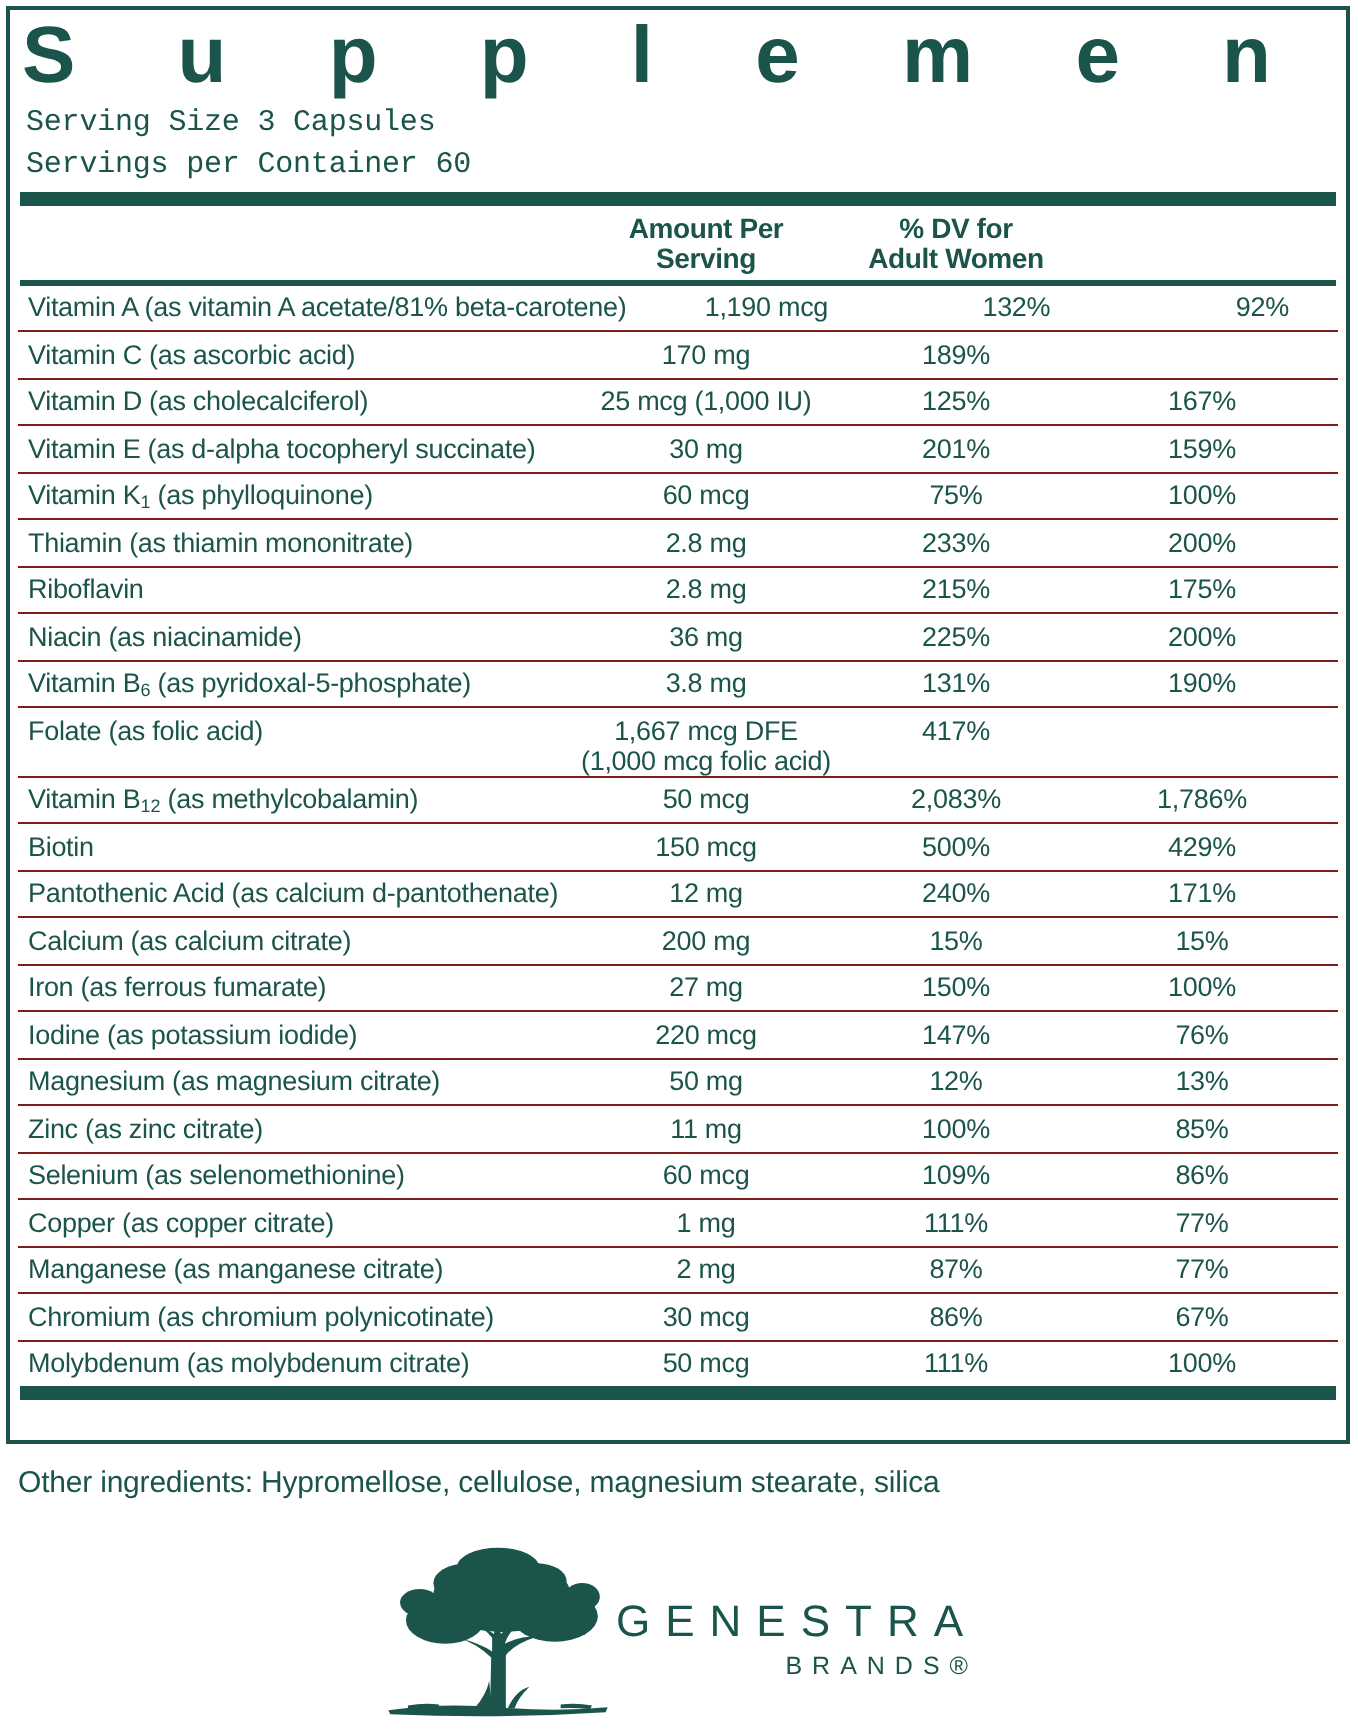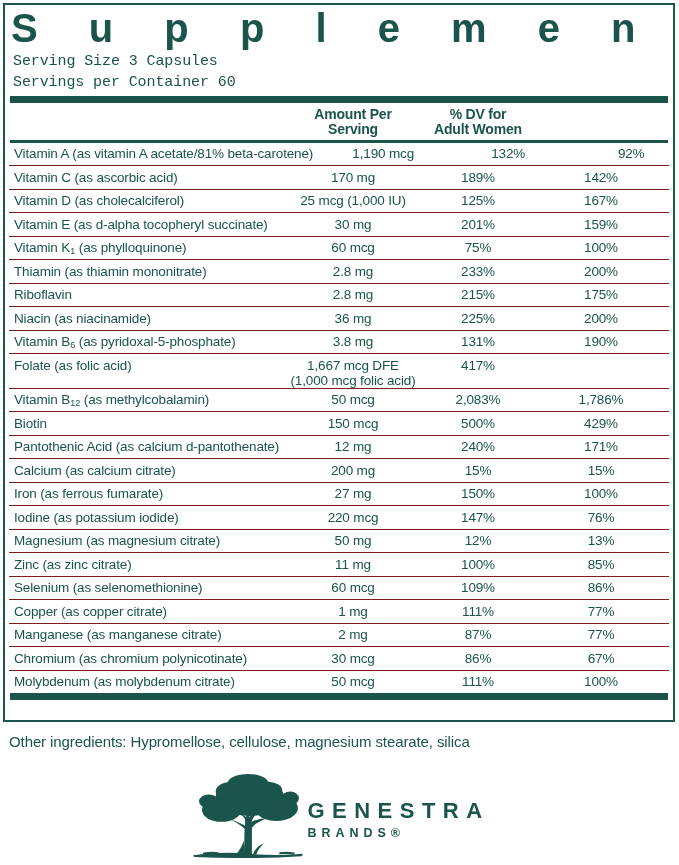--- a/index.html
+++ b/index.html
@@ -41,21 +41,21 @@
   .row + .row{border-top:1px solid #7f1d1d;}
   .cell{padding-top:3.5px;font-size:13.5px;line-height:15px;letter-spacing:-0.15px;}
   .cell.name{padding-left:5px;white-space:nowrap;}
   .cell.center{text-align:center;}
   sub{font-size:9px;vertical-align:-2px;letter-spacing:0;}
   .other-ing{position:absolute;left:9px;top:733px;font-size:15px;letter-spacing:-0.1px;}
   .logo{
     position:absolute;left:0;right:0;top:768px;
     display:flex;justify-content:center;align-items:center;
   }
-  .logo-text{margin-top:8px;text-align:left;font-weight:bold;}
+  .logo-text{margin-top:8px;text-align:right;}
   .brand-name{font-size:22px;letter-spacing:7.5px;line-height:24px;white-space:nowrap;}
   .brand-sub{font-size:12.5px;letter-spacing:5px;margin-top:3px;white-space:nowrap;}
 </style>
 </head>
 <body>
 
 <div class="panel">
   <div class="sf-title">S u p p l e m e n t   F a c t s</div>
   <div class="serving">Serving Size 3 Capsules</div>
   <div class="serving">Servings per Container 60</div>
@@ -83,21 +83,20 @@
       <div class="cell center">92%</div>
     </div>
 
     <div class="row grid">
       <div class="cell name"><span>Vitamin C (as ascorbic acid)</span><sub></sub><span></span></div>
       <div class="cell center">
           <div>170 mg</div>
           <div></div>
         </div>
       <div class="cell center">189%</div>
-      <div class="cell center">142%</div>
     </div>
 
     <div class="row grid">
       <div class="cell name"><span>Vitamin D (as cholecalciferol)</span><sub></sub><span></span></div>
       <div class="cell center">
           <div>25 mcg (1,000 IU)</div>
           <div></div>
         </div>
       <div class="cell center">125%</div>
       <div class="cell center">167%</div>

